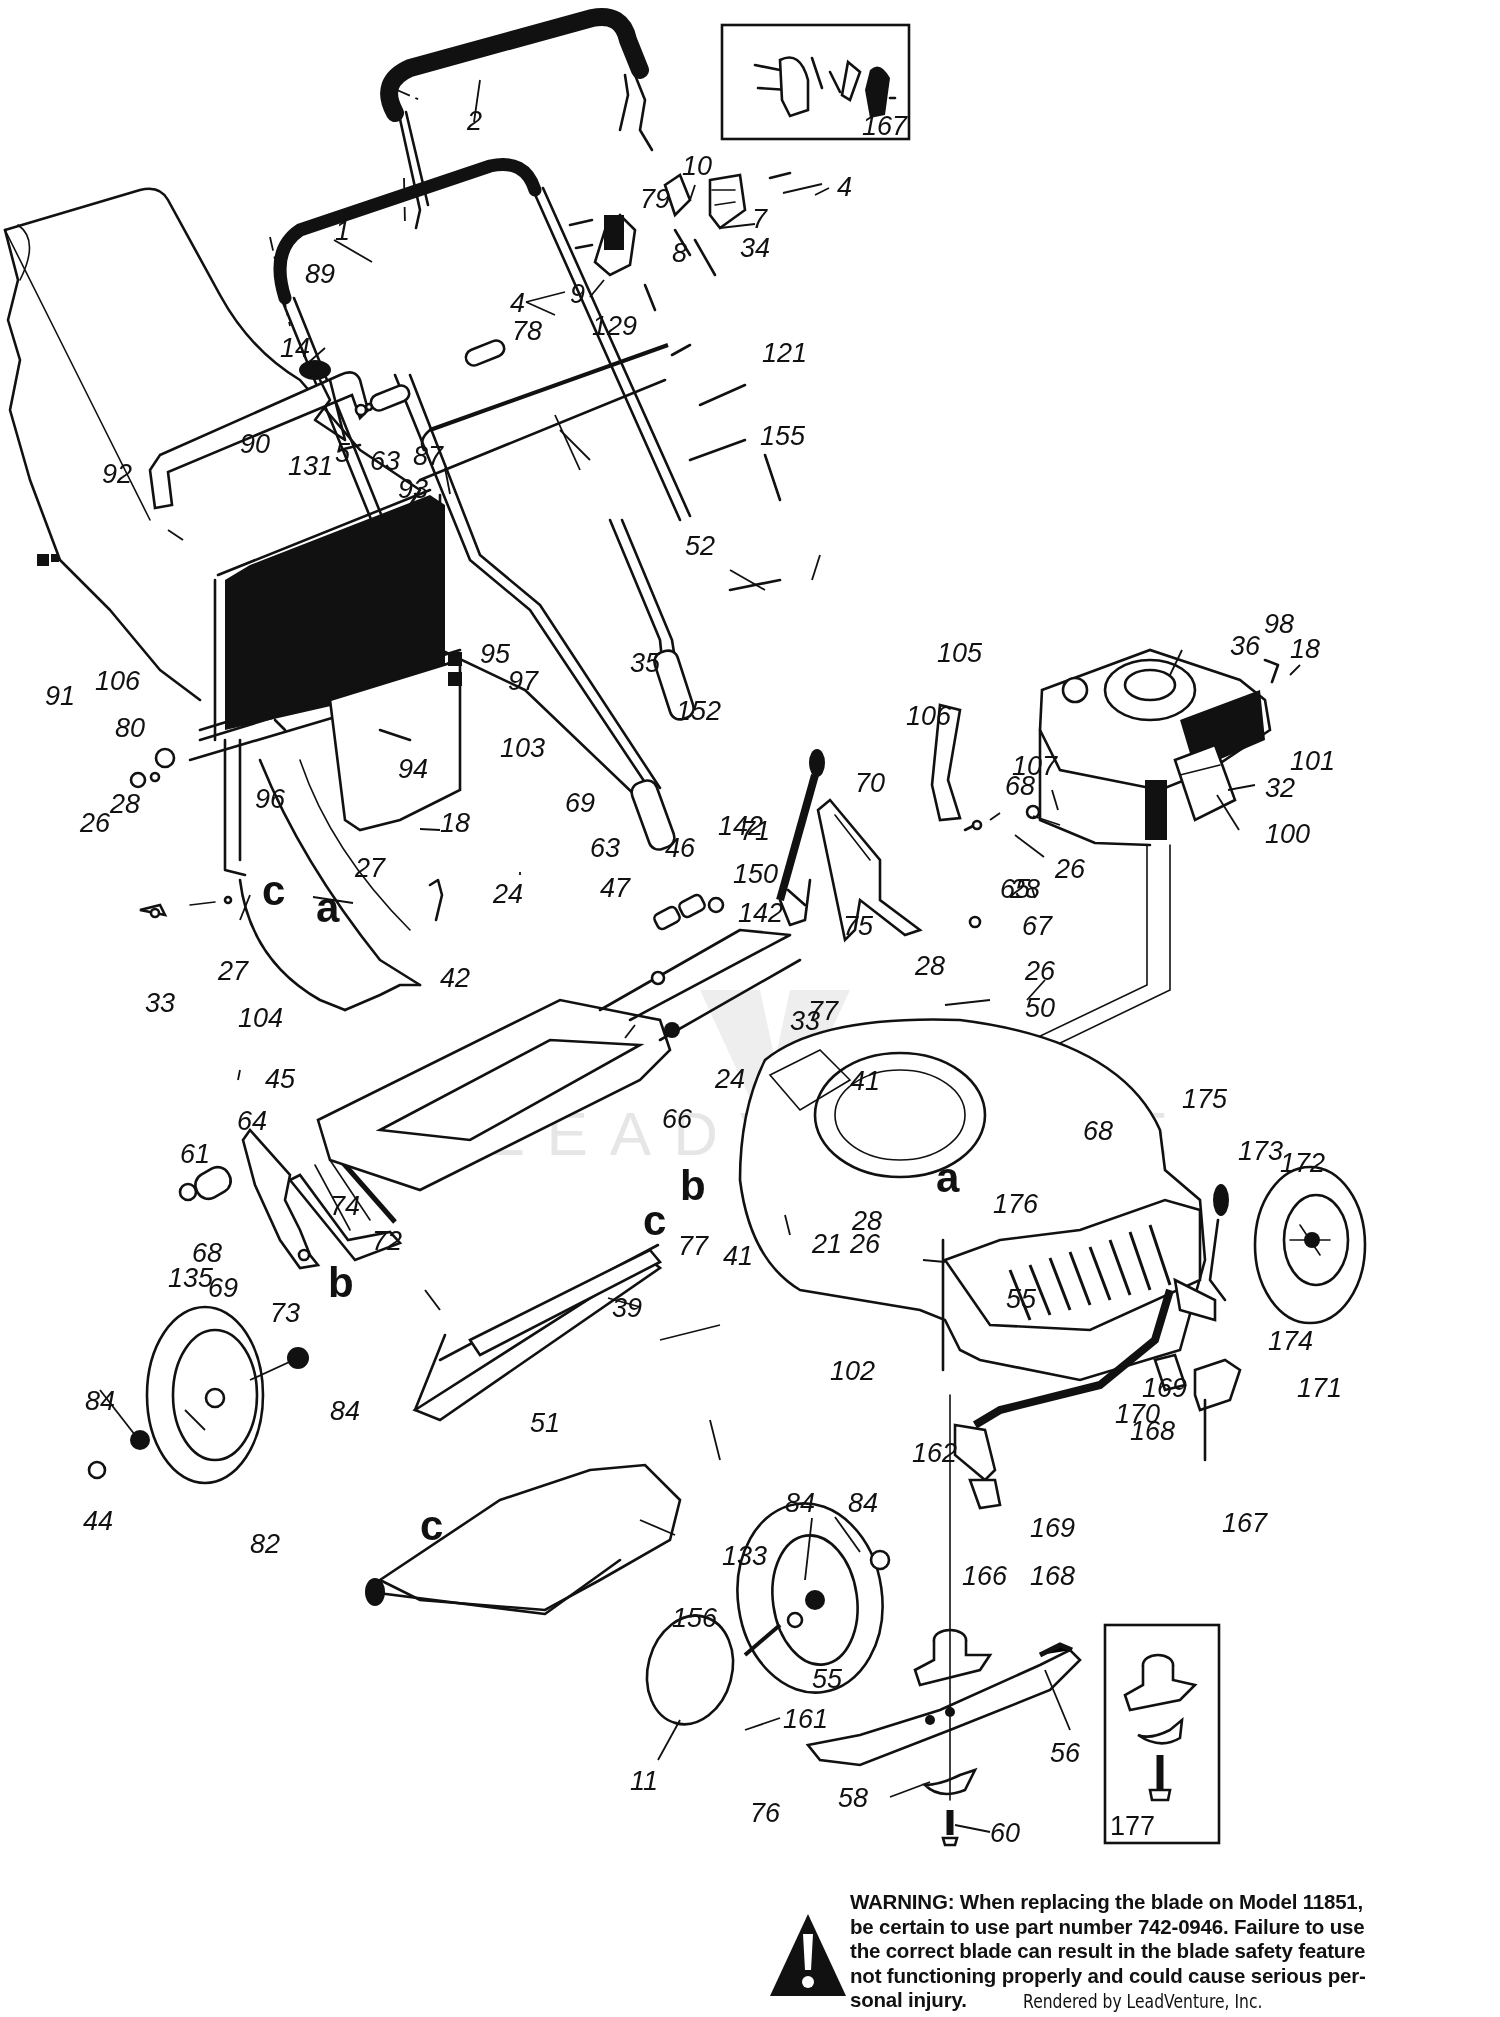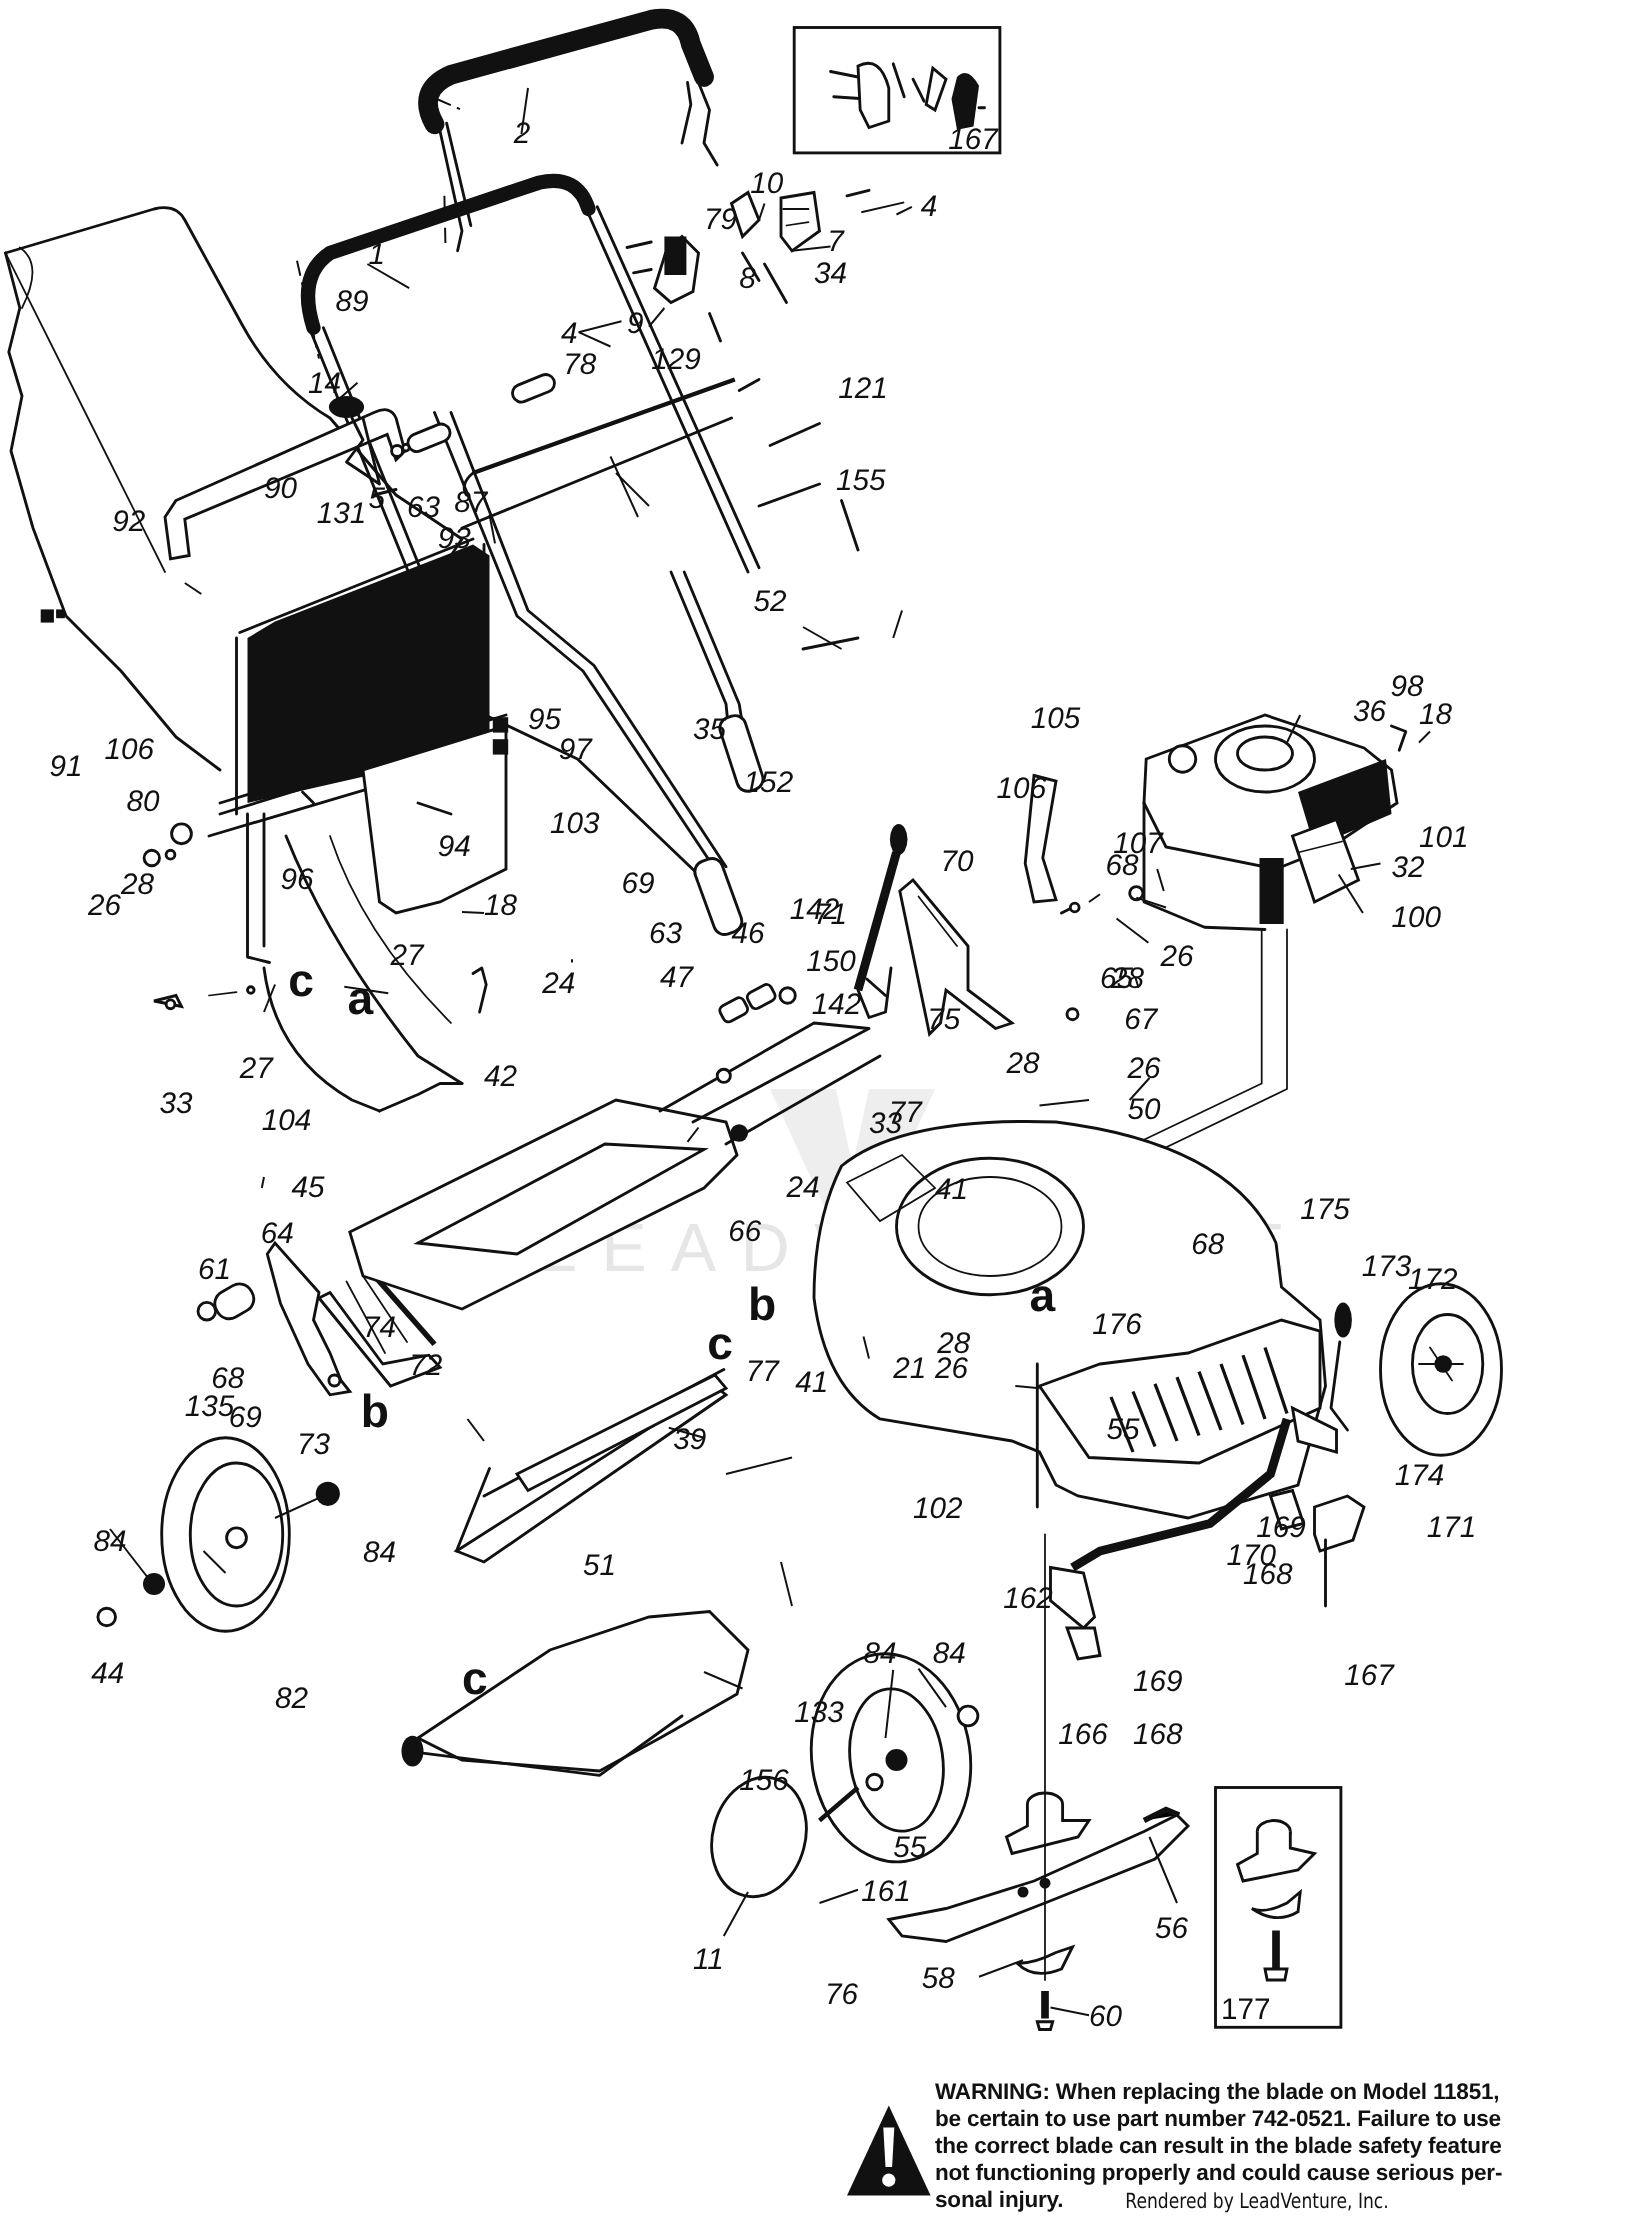--- a/index.html
+++ b/index.html
@@ -501,18 +501,18 @@
   </g>
 </svg>
 
 <div id="warning">
   <svg id="warning-icon" viewBox="0 0 80 86">
     <path d="M40 2 L78 84 L2 84 Z" fill="#111"></path>
     <path d="M35 22 L45 22 L43 58 L37 58 Z" fill="#fff"></path>
     <circle cx="40" cy="70" r="6" fill="#fff"></circle>
   </svg>
   <div id="warning-text">WARNING: When replacing the blade on Model 11851,
-be certain to use part number 742-0521. Failure to use
+be certain to use part number 742-0946. Failure to use
 the correct blade can result in the blade safety feature
 not functioning properly and could cause serious per-
 sonal injury.</div>
 </div>
 <div id="credit">Rendered by LeadVenture, Inc.</div>
 
 </body></html>

